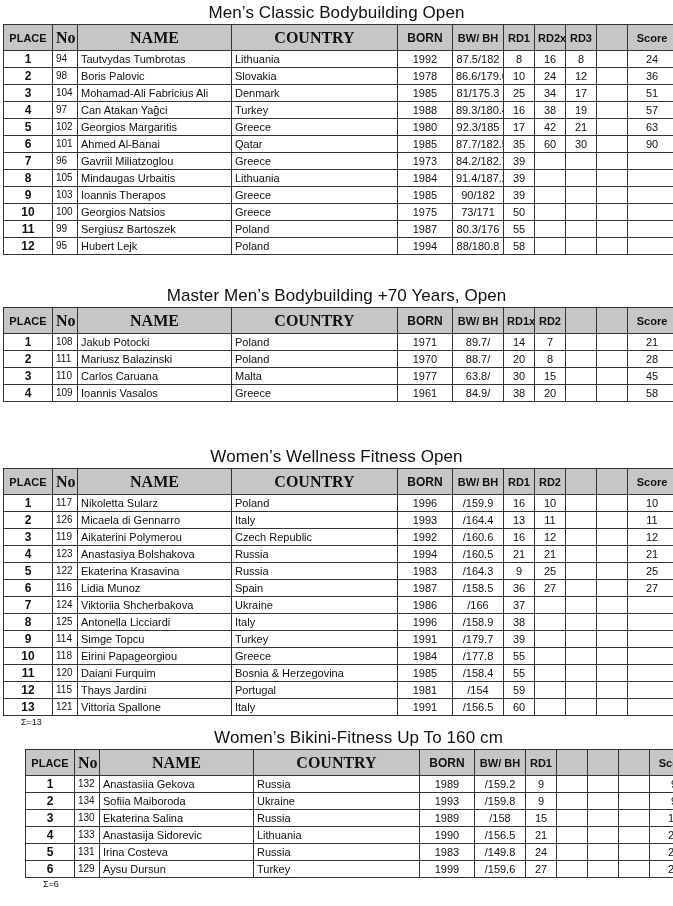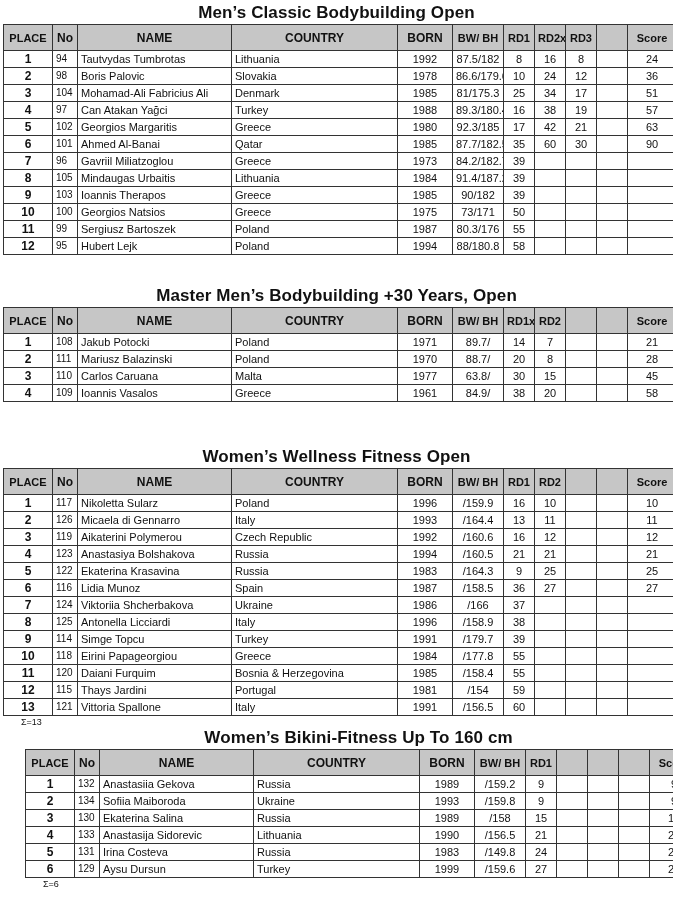--- a/index.html
+++ b/index.html
@@ -1,24 +1,24 @@
 <!DOCTYPE html>
 <html><head>
 <meta charset="utf-8">
 <style>
   html, body { margin: 0; padding: 0; background: #ffffff; }
   body { width: 673px; height: 906px; overflow: hidden; position: relative;
          font-family: "Liberation Sans", sans-serif; color: #111; }
   .section { position: absolute; left: 3px; width: 667px; }
-  .title { text-align: center; font-weight: bold; font-size: 17px; height: 22px; line-height: 22px; letter-spacing: 0.1px; }
+  .title { text-align: center; font-weight: normal; font-size: 17px; height: 22px; line-height: 22px; letter-spacing: 0.1px; }
   table { border-collapse: collapse; table-layout: fixed; width: 667px; }
   th, td { border: 1px solid #333; padding: 0 3px; font-size: 11px; height: 16px; line-height: 16px;
            white-space: nowrap; overflow: hidden; }
   thead th { background: #c6c6c6; font-weight: bold; height: 25px; line-height: 12px; text-align: center; }
-  th.big { font-size: 12px; }
+  th.big { font-size: 16px; font-family: Liberation Serif, serif; }
   th.med { font-size: 12px; }
   th.sm  { font-size: 11px; }
   td.place { text-align: center; font-weight: bold; font-size: 12px; }
   td.no { font-size: 10px; }
   td.left { text-align: left; }
   td.center { text-align: center; }
   .sigma { font-size: 9px; padding-left: 18px; height: 13px; line-height: 13px; }
 </style>
 </head>
 <body>
@@ -210,21 +210,21 @@
             <td class="center"></td>
             <td class="center"></td>
             <td class="center"></td>
             <td class="center"></td>
           </tr>
         </tbody>
     </table>
   </div>
 
   <div class="section" style="top: 285px;">
-    <div class="title">Master Men’s Bodybuilding +30 Years, Open</div>
+    <div class="title">Master Men’s Bodybuilding +70 Years, Open</div>
     <table>
       <colgroup>
         <col style="width:49px">
           <col style="width:25px">
           <col style="width:154px">
           <col style="width:166px">
         <col style="width:55px">
           <col style="width:51px">
           <col style="width:31px">
           <col style="width:31px">

